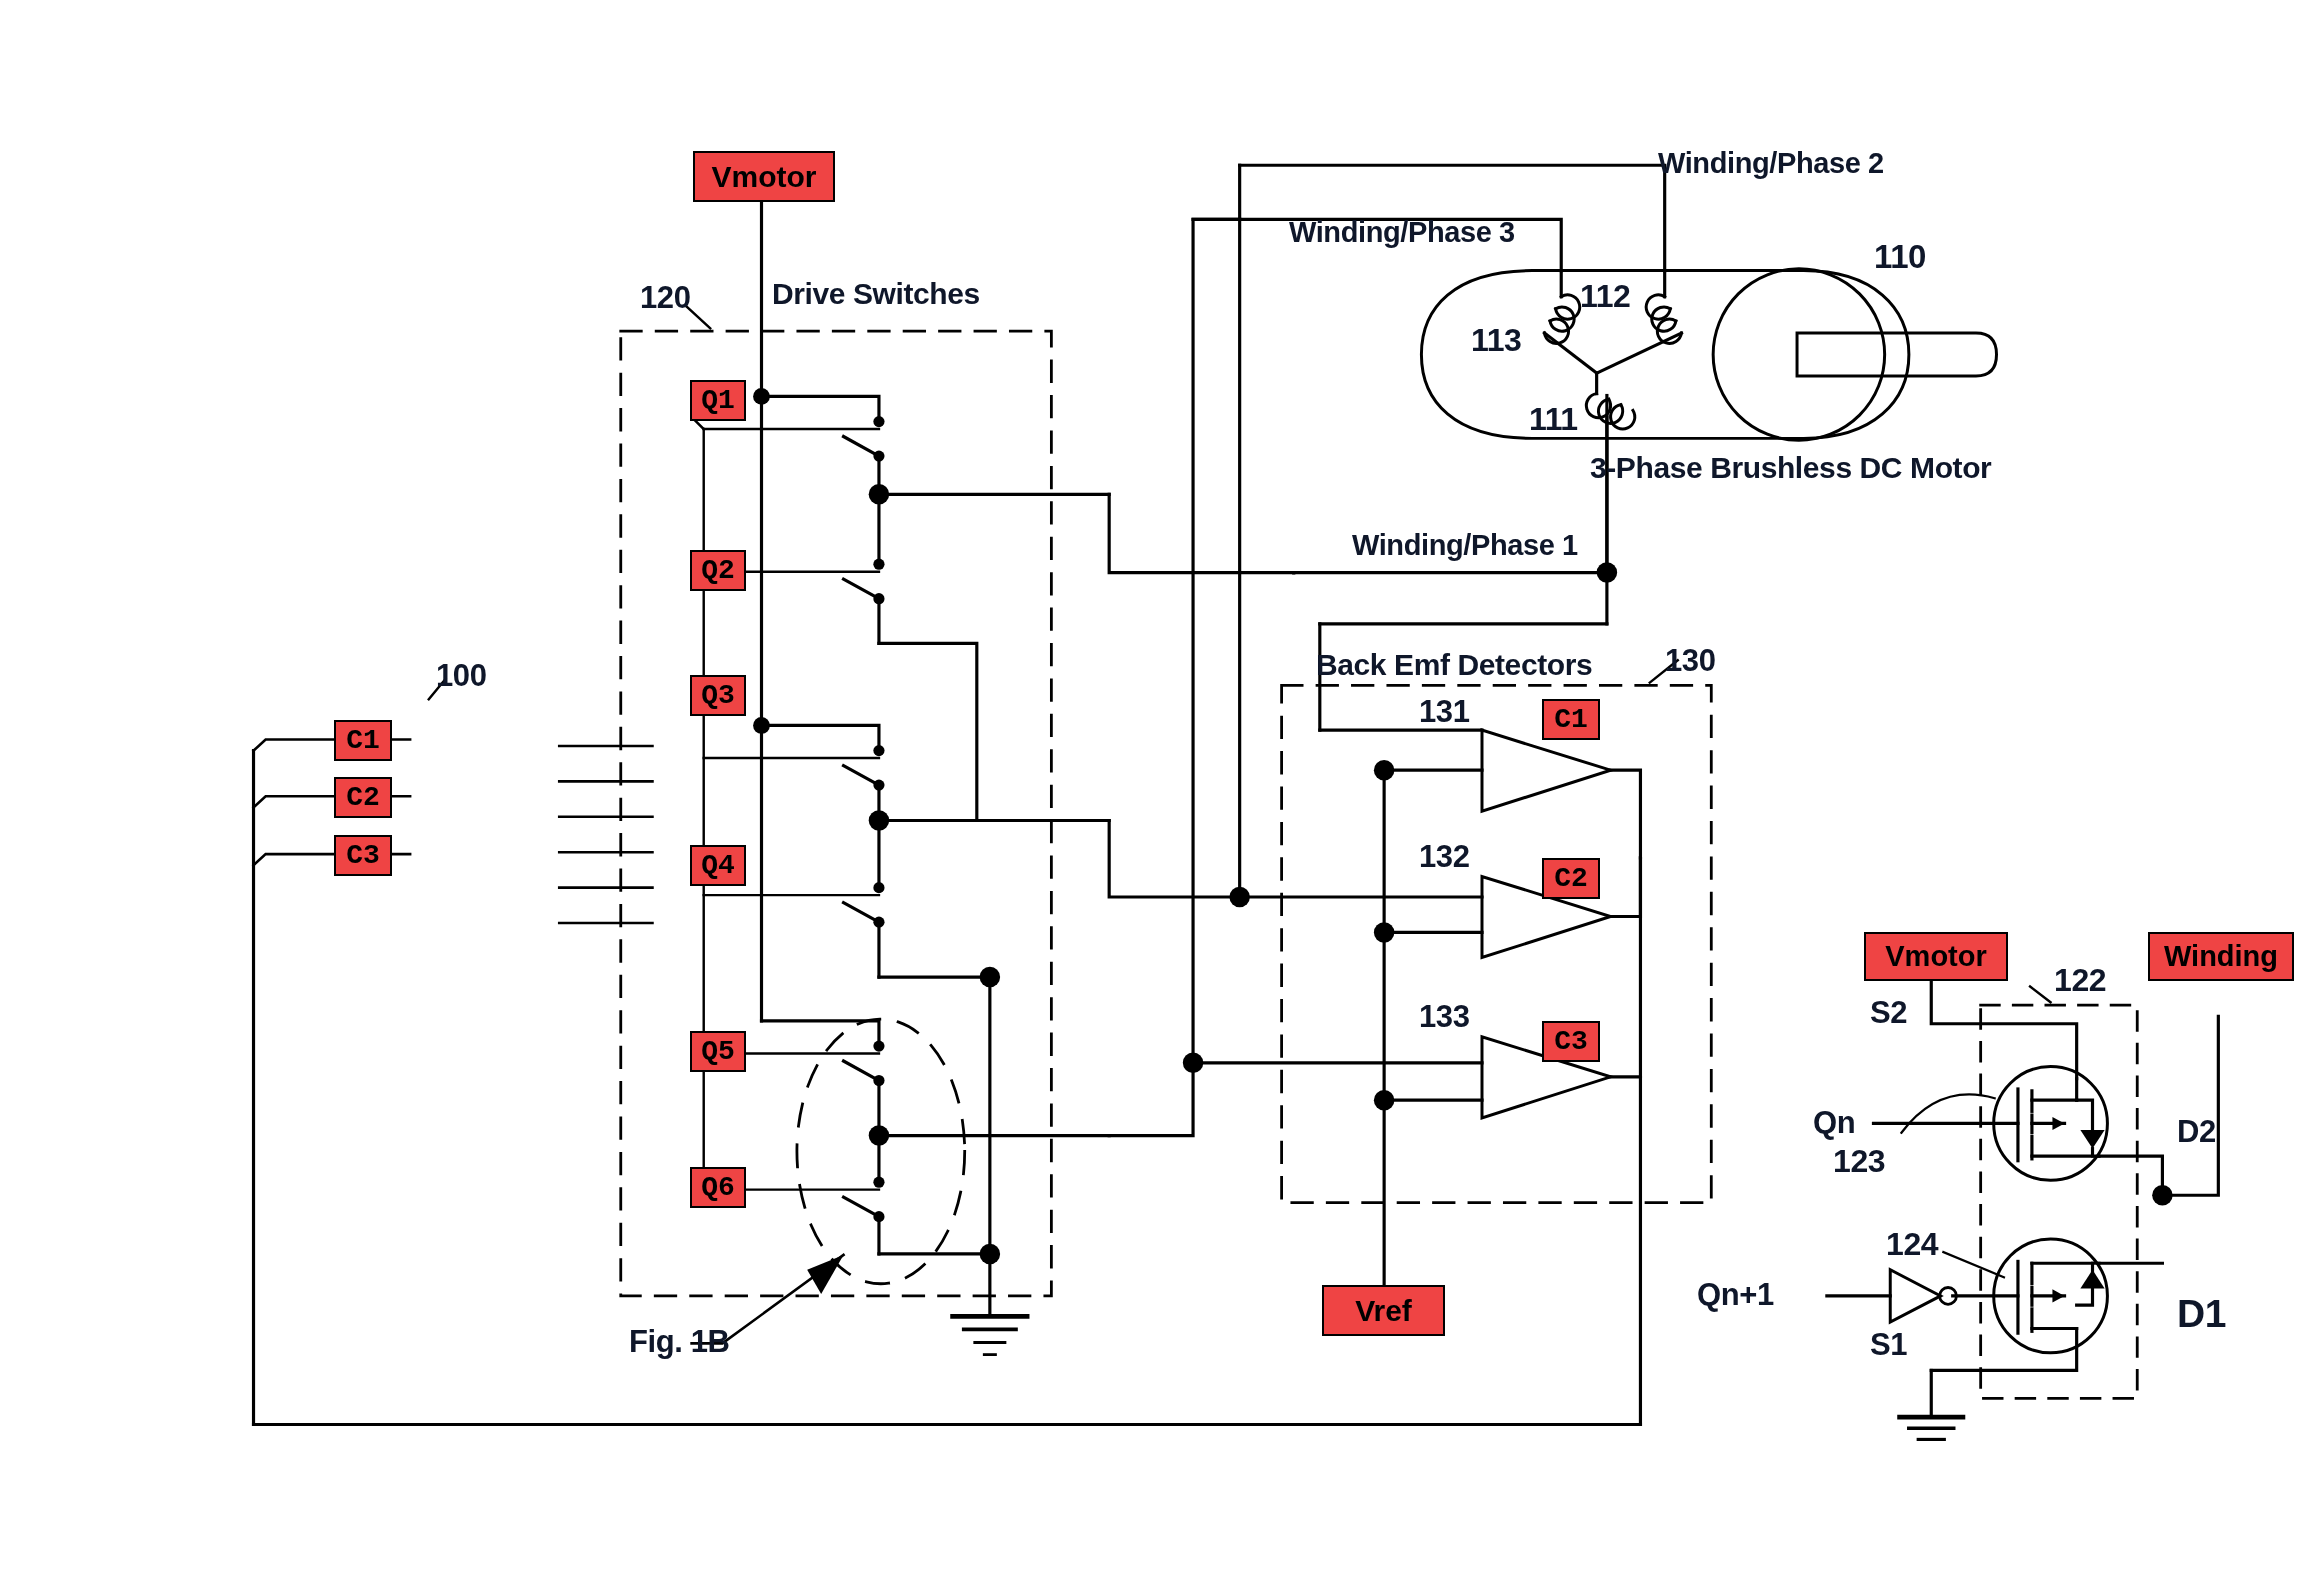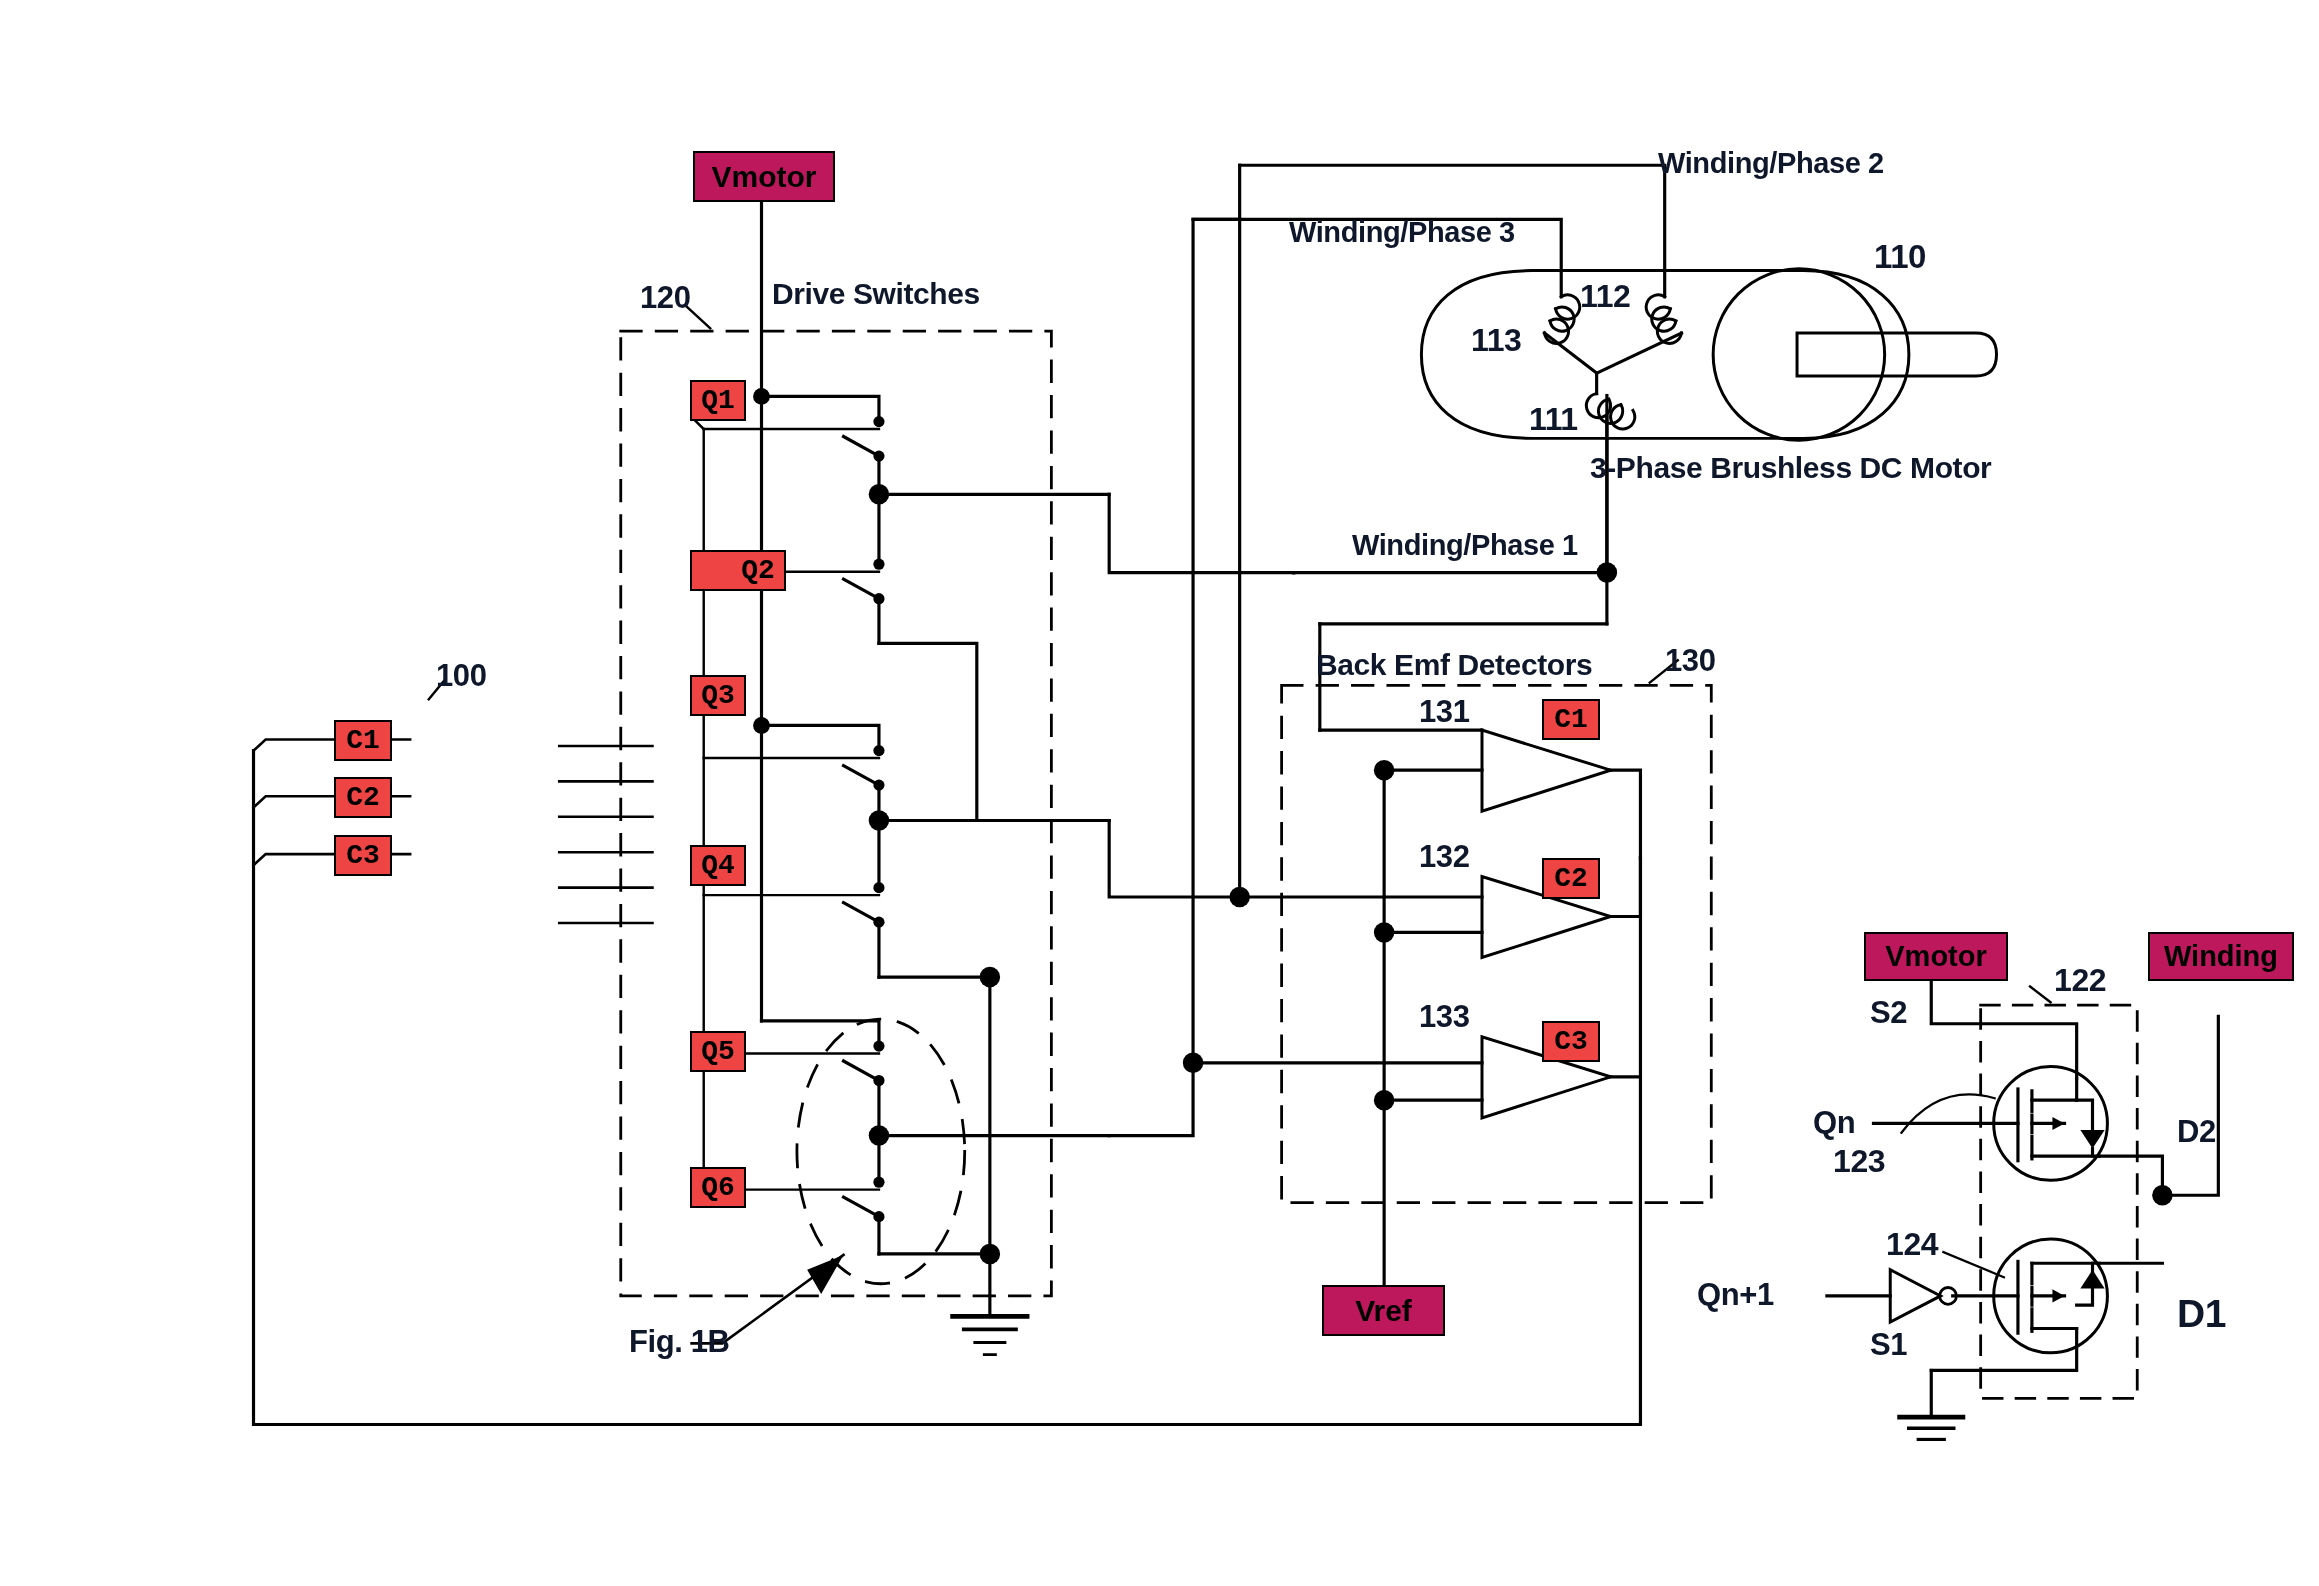--- a/index.html
+++ b/index.html
@@ -1,21 +1,21 @@
 <!DOCTYPE html>
 <html style="font-size:15px"><head>
 <meta charset="utf-8">
 <style>
   html,body{margin:0;padding:0;background:#ffffff;}
   #root{position:relative;width:2319px;height:1587px;background:#ffffff;
         font-family:"Liberation Sans",sans-serif;color:#000;overflow:hidden;}
   svg{position:absolute;left:0;top:0;width:2319px;height:1587px;}
   .lbl{position:absolute;font-family:"Liberation Sans",sans-serif;color:#0f172a;
        white-space:nowrap;font-weight:700;letter-spacing:-0.4px;}
-  .box{position:absolute;border:2.8px solid #000;background:#be185d;
+  .box{position:absolute;border:2.8px solid #000;background:#ef4444;
        display:flex;align-items:center;justify-content:center;
        font-family:"Liberation Sans",sans-serif;font-weight:700;color:#000;}
   .sig{position:absolute;border:2.8px solid #000;background:#ef4444;
        display:flex;align-items:center;justify-content:center;
        font-family:Liberation Mono, monospace;font-weight:700;font-size:28px;}
   .mcblk{position:absolute;border:2.8px solid #000;background:#fff;
          display:flex;flex-direction:column;align-items:center;justify-content:center;
          font-family:"Liberation Sans",sans-serif;font-weight:700;font-size:27px;
          line-height:1.18;}
 </style>
@@ -269,21 +269,21 @@
   <div class="box" style="left:693px;top:151px;width:138px;height:47px;font-size:30px;">
     <span>Vmotor</span>
   </div>
 
   <div class="lbl" style="left:772px;top:277px;font-size:30px;">Drive Switches</div>
   <div class="lbl" style="left:640px;top:280px;font-size:31px;">120</div>
 
   <div class="sig" style="left:690px;top:380px;width:52px;height:37px;">
     <span>Q1</span>
     </div>
-  <div class="sig" style="left:690px;top:550px;width:52px;height:37px;padding-left:40px;">
+  <div class="sig" style="left:690px;top:550px;width:52px;height:37px;">
     <span>Q2</span>
     </div>
   <div class="sig" style="left:690px;top:675px;width:52px;height:37px;">
     <span>Q3</span>
     </div>
   <div class="sig" style="left:690px;top:845px;width:52px;height:37px;">
     <span>Q4</span>
     </div>
   <div class="sig" style="left:690px;top:1031px;width:52px;height:37px;">
     <span>Q5</span>

